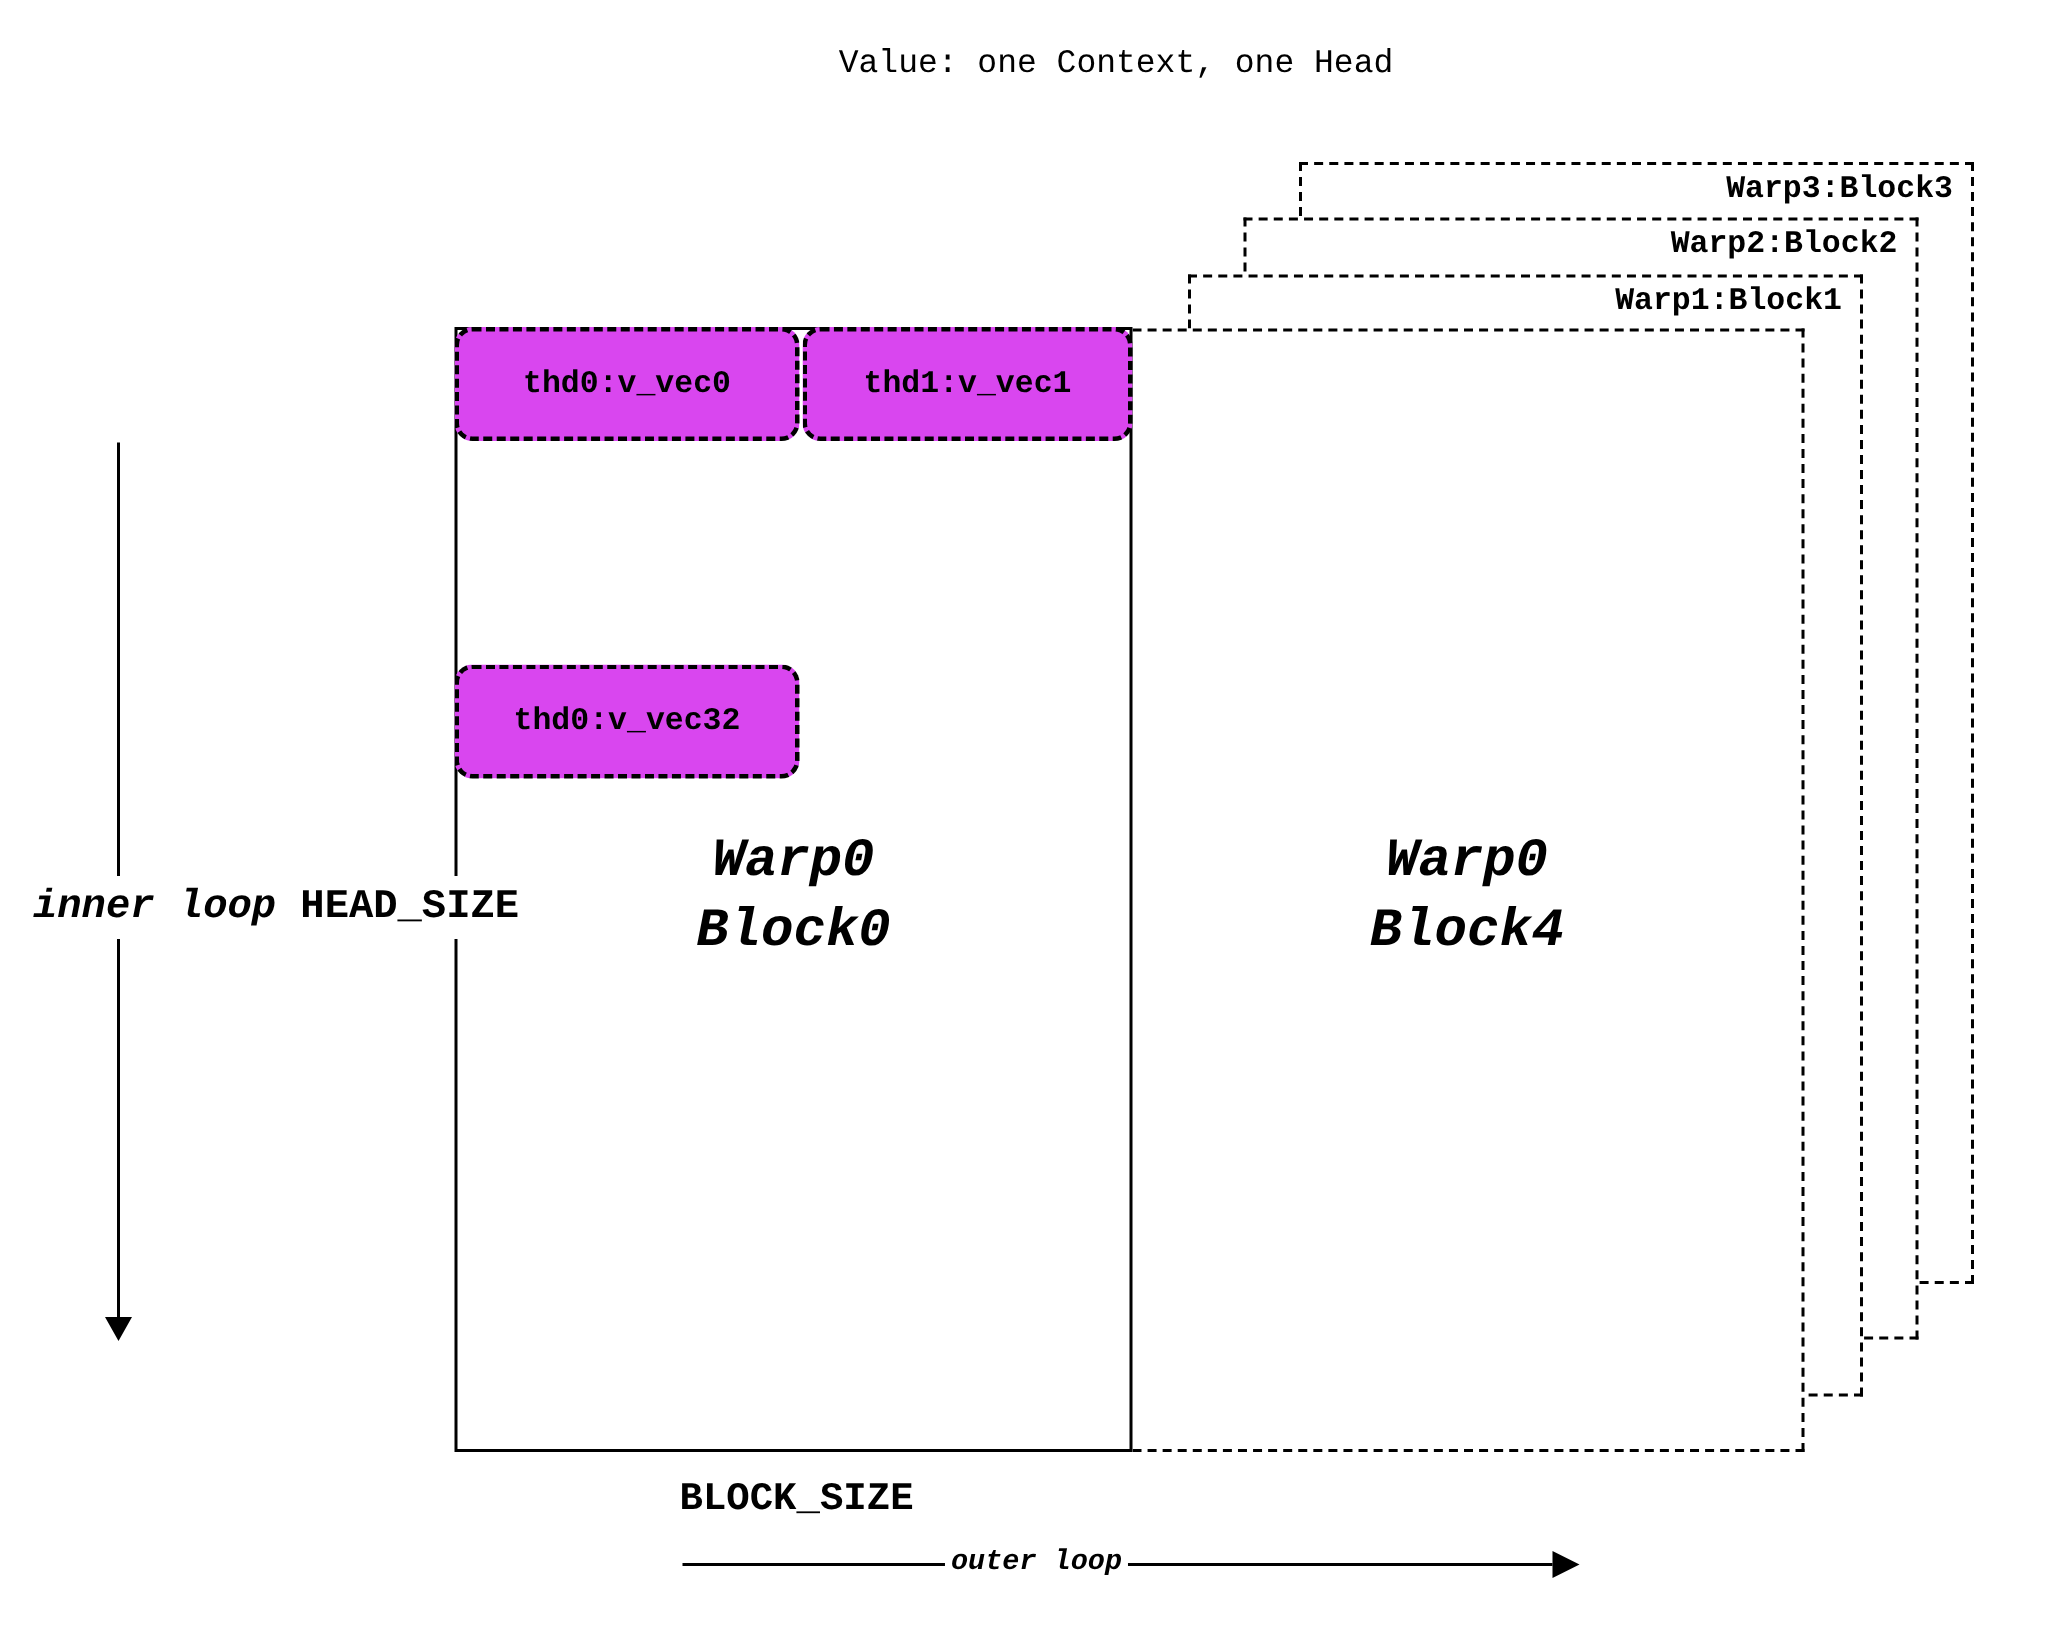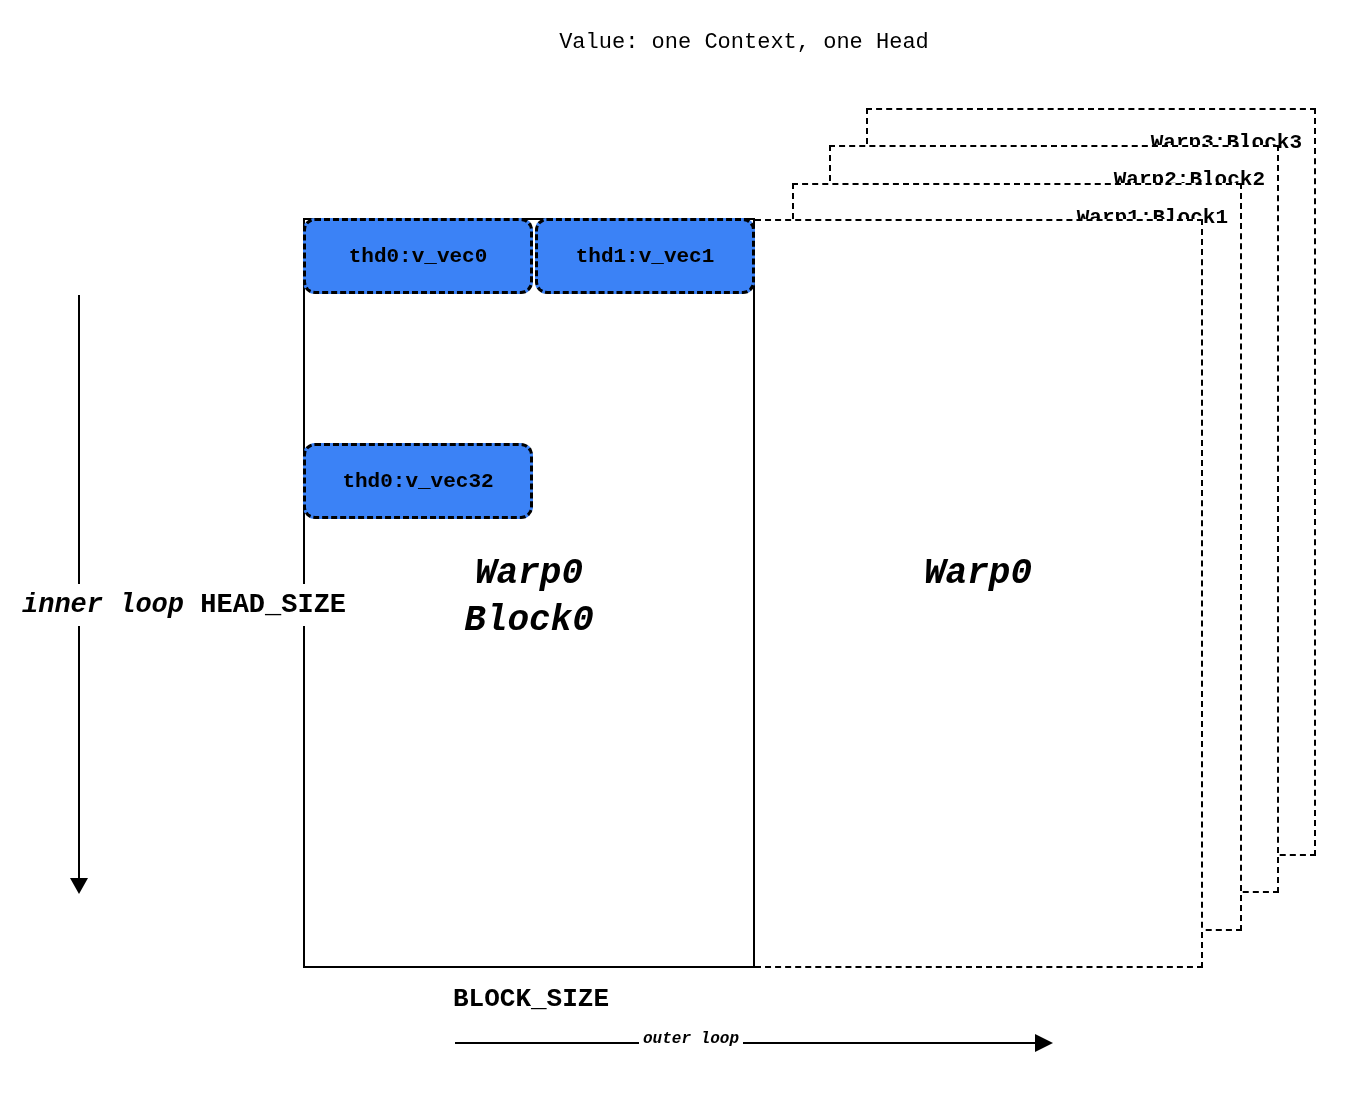--- a/index.html
+++ b/index.html
@@ -12,40 +12,40 @@
     font-size:22px;font-weight:normal;white-space:nowrap;
   }
   
   .back-block{
     position:absolute;width:450px;height:748px;border:2px dashed #000;
     background:#fff;box-sizing:border-box;
   }
   .bb3{left:866px;top:108px;}
   .bb2{left:829px;top:145px;}
   .bb1{left:792px;top:183px;}
-  .bb-label{position:absolute;top:21px;right:12px;font-size:21px;font-weight:bold;white-space:nowrap;}
+  .bb-label{position:absolute;top:5px;right:12px;font-size:21px;font-weight:bold;white-space:nowrap;}
   
   .front-block{
     position:absolute;left:755px;top:219px;width:448px;height:749px;
     border:2px dashed #000;border-left:none;background:#fff;box-sizing:border-box;
   }
   
   .main-block{
     position:absolute;left:303px;top:218px;width:452px;height:750px;
     border:2px solid #000;background:#fff;box-sizing:border-box;
   }
   .block-name{
     position:absolute;left:0;right:0;top:330px;text-align:center;
     font-size:36px;font-style:italic;font-weight:bold;line-height:47px;white-space:nowrap;
   }
   .front-block .block-name{top:329px;}
   
   .cell{
     position:absolute;height:76px;border:3px dashed #000;border-radius:12px;
-    background:#3b82f6;box-sizing:border-box;display:flex;align-items:center;justify-content:center;
+    background:#d946ef;box-sizing:border-box;display:flex;align-items:center;justify-content:center;
     font-size:21px;font-weight:bold;white-space:nowrap;
   }
   .colA{left:-2px;width:230px;}
   .colB{left:230px;right:-2px;}
   .row0{top:-2px;}
   .row1{top:223px;}
   .row2{top:523px;}
   
   .v-arrow-line{position:absolute;left:78px;top:295px;width:2px;height:584px;background:#000;}
   .v-arrow-head{
@@ -59,21 +59,21 @@
   .inner-label .il-italic{font-style:italic;}
   
   .block-size-label{position:absolute;left:453px;top:984px;font-size:26px;font-weight:bold;white-space:nowrap;}
   .h-arrow-line{position:absolute;left:455px;top:1042px;width:580px;height:2px;background:#000;}
   .h-arrow-head{
     position:absolute;left:1035px;top:1034px;width:0;height:0;
     border-top:9px solid transparent;border-bottom:9px solid transparent;border-left:18px solid #000;
   }
   .outer-label{
     position:absolute;left:691px;top:1030px;transform:translateX(-50%);background:#fff;
-    padding:0 4px;font-size:16px;font-style:italic;font-weight:bold;white-space:nowrap;
+    padding:0 4px;font-size:19px;font-style:italic;font-weight:bold;white-space:nowrap;
   }
 </style>
 </head>
 <body>
 
 <div class="canvas">
 
   <div class="title">Value: one Context, one Head</div>
 
   <div class="back-block bb3">
@@ -82,20 +82,21 @@
   <div class="back-block bb2">
     <span class="bb-label">Warp2:Block2</span>
   </div>
   <div class="back-block bb1">
     <span class="bb-label">Warp1:Block1</span>
   </div>
 
   <div class="front-block">
     <div class="block-name">
       <div>Warp0</div>
+      <div>Block4</div>
     </div>
   </div>
 
   <div class="main-block">
     <div class="cell colA row0">thd0:v_vec0</div>
     <div class="cell colB row0">thd1:v_vec1</div>
     <div class="cell colA row1">thd0:v_vec32</div>
     <div class="block-name">
       <div>Warp0</div>
       <div>Block0</div>

